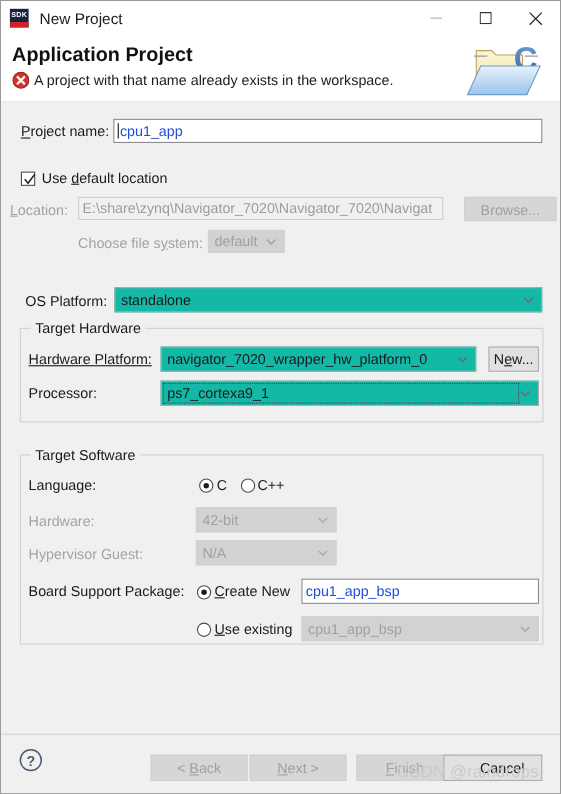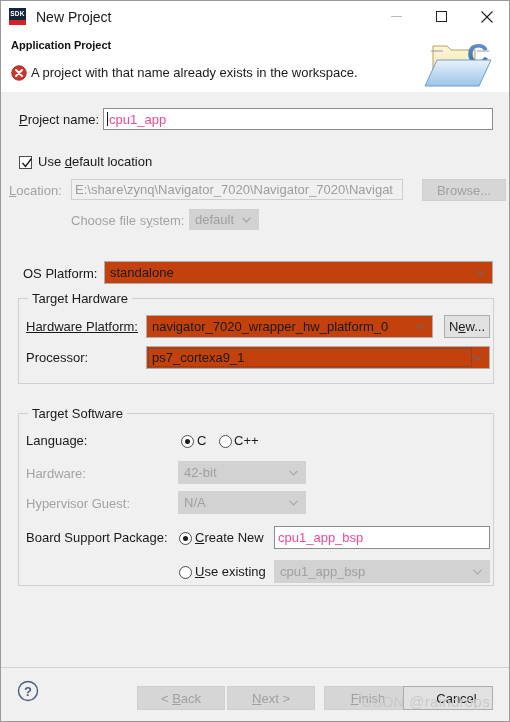--- a/index.html
+++ b/index.html
@@ -62,21 +62,21 @@
 
   
   .header {
     position: absolute; left: 0; top: 31px;
     width: 508px; height: 60px;
     background: #ffffff;
     border-bottom: 1px solid #c8c8c8;
   }
   .header-title {
     position: absolute; left: 10px; top: 7px;
-    font-size: 11px; font-weight: bold; color: #111;
+    font-size: 18px; font-weight: bold; color: #111;
   }
   .header-msg {
     position: absolute; left: 30px; top: 33px;
     font-size: 13px; color: #1a1a1a;
   }
   .err-icon {
     position: absolute; left: 10px; top: 33px;
     width: 16px; height: 16px;
   }
   .folder-icon {
@@ -99,41 +99,41 @@
   }
   .lbl.dis { color: #a3a3a3; }
   .u { text-decoration: underline; }
 
   
   .tinput {
     position: absolute;
     box-sizing: border-box;
     border: 1px solid #8d8d8d;
     background: #ffffff;
-    font-size: 13px; color: #ec4899;
+    font-size: 13px; color: #1d4ed8;
     padding: 0 3px;
     display: flex; align-items: center;
     white-space: nowrap; overflow: hidden;
   }
   .tinput.dis {
     background: #f0f0f0;
     border: 1px solid #cfcfcf;
     color: #9d9d9d;
   }
   .caret {
     display: inline-block; width: 1px; height: 14px;
     background: #1a1a1a; margin-right: 1px;
   }
 
   
   .combo {
     position: absolute;
     box-sizing: border-box;
     border: 1px solid #adadad;
-    background: #c2410c;
+    background: #14b8a6;
     font-size: 13px; color: #1a1a1a;
     display: flex; align-items: center;
     padding-left: 5px;
     white-space: nowrap; overflow: hidden;
   }
   .combo .chev {
     position: absolute; right: 7px; top: 50%;
     transform: translateY(-50%);
     width: 9px; height: 6px;
   }

